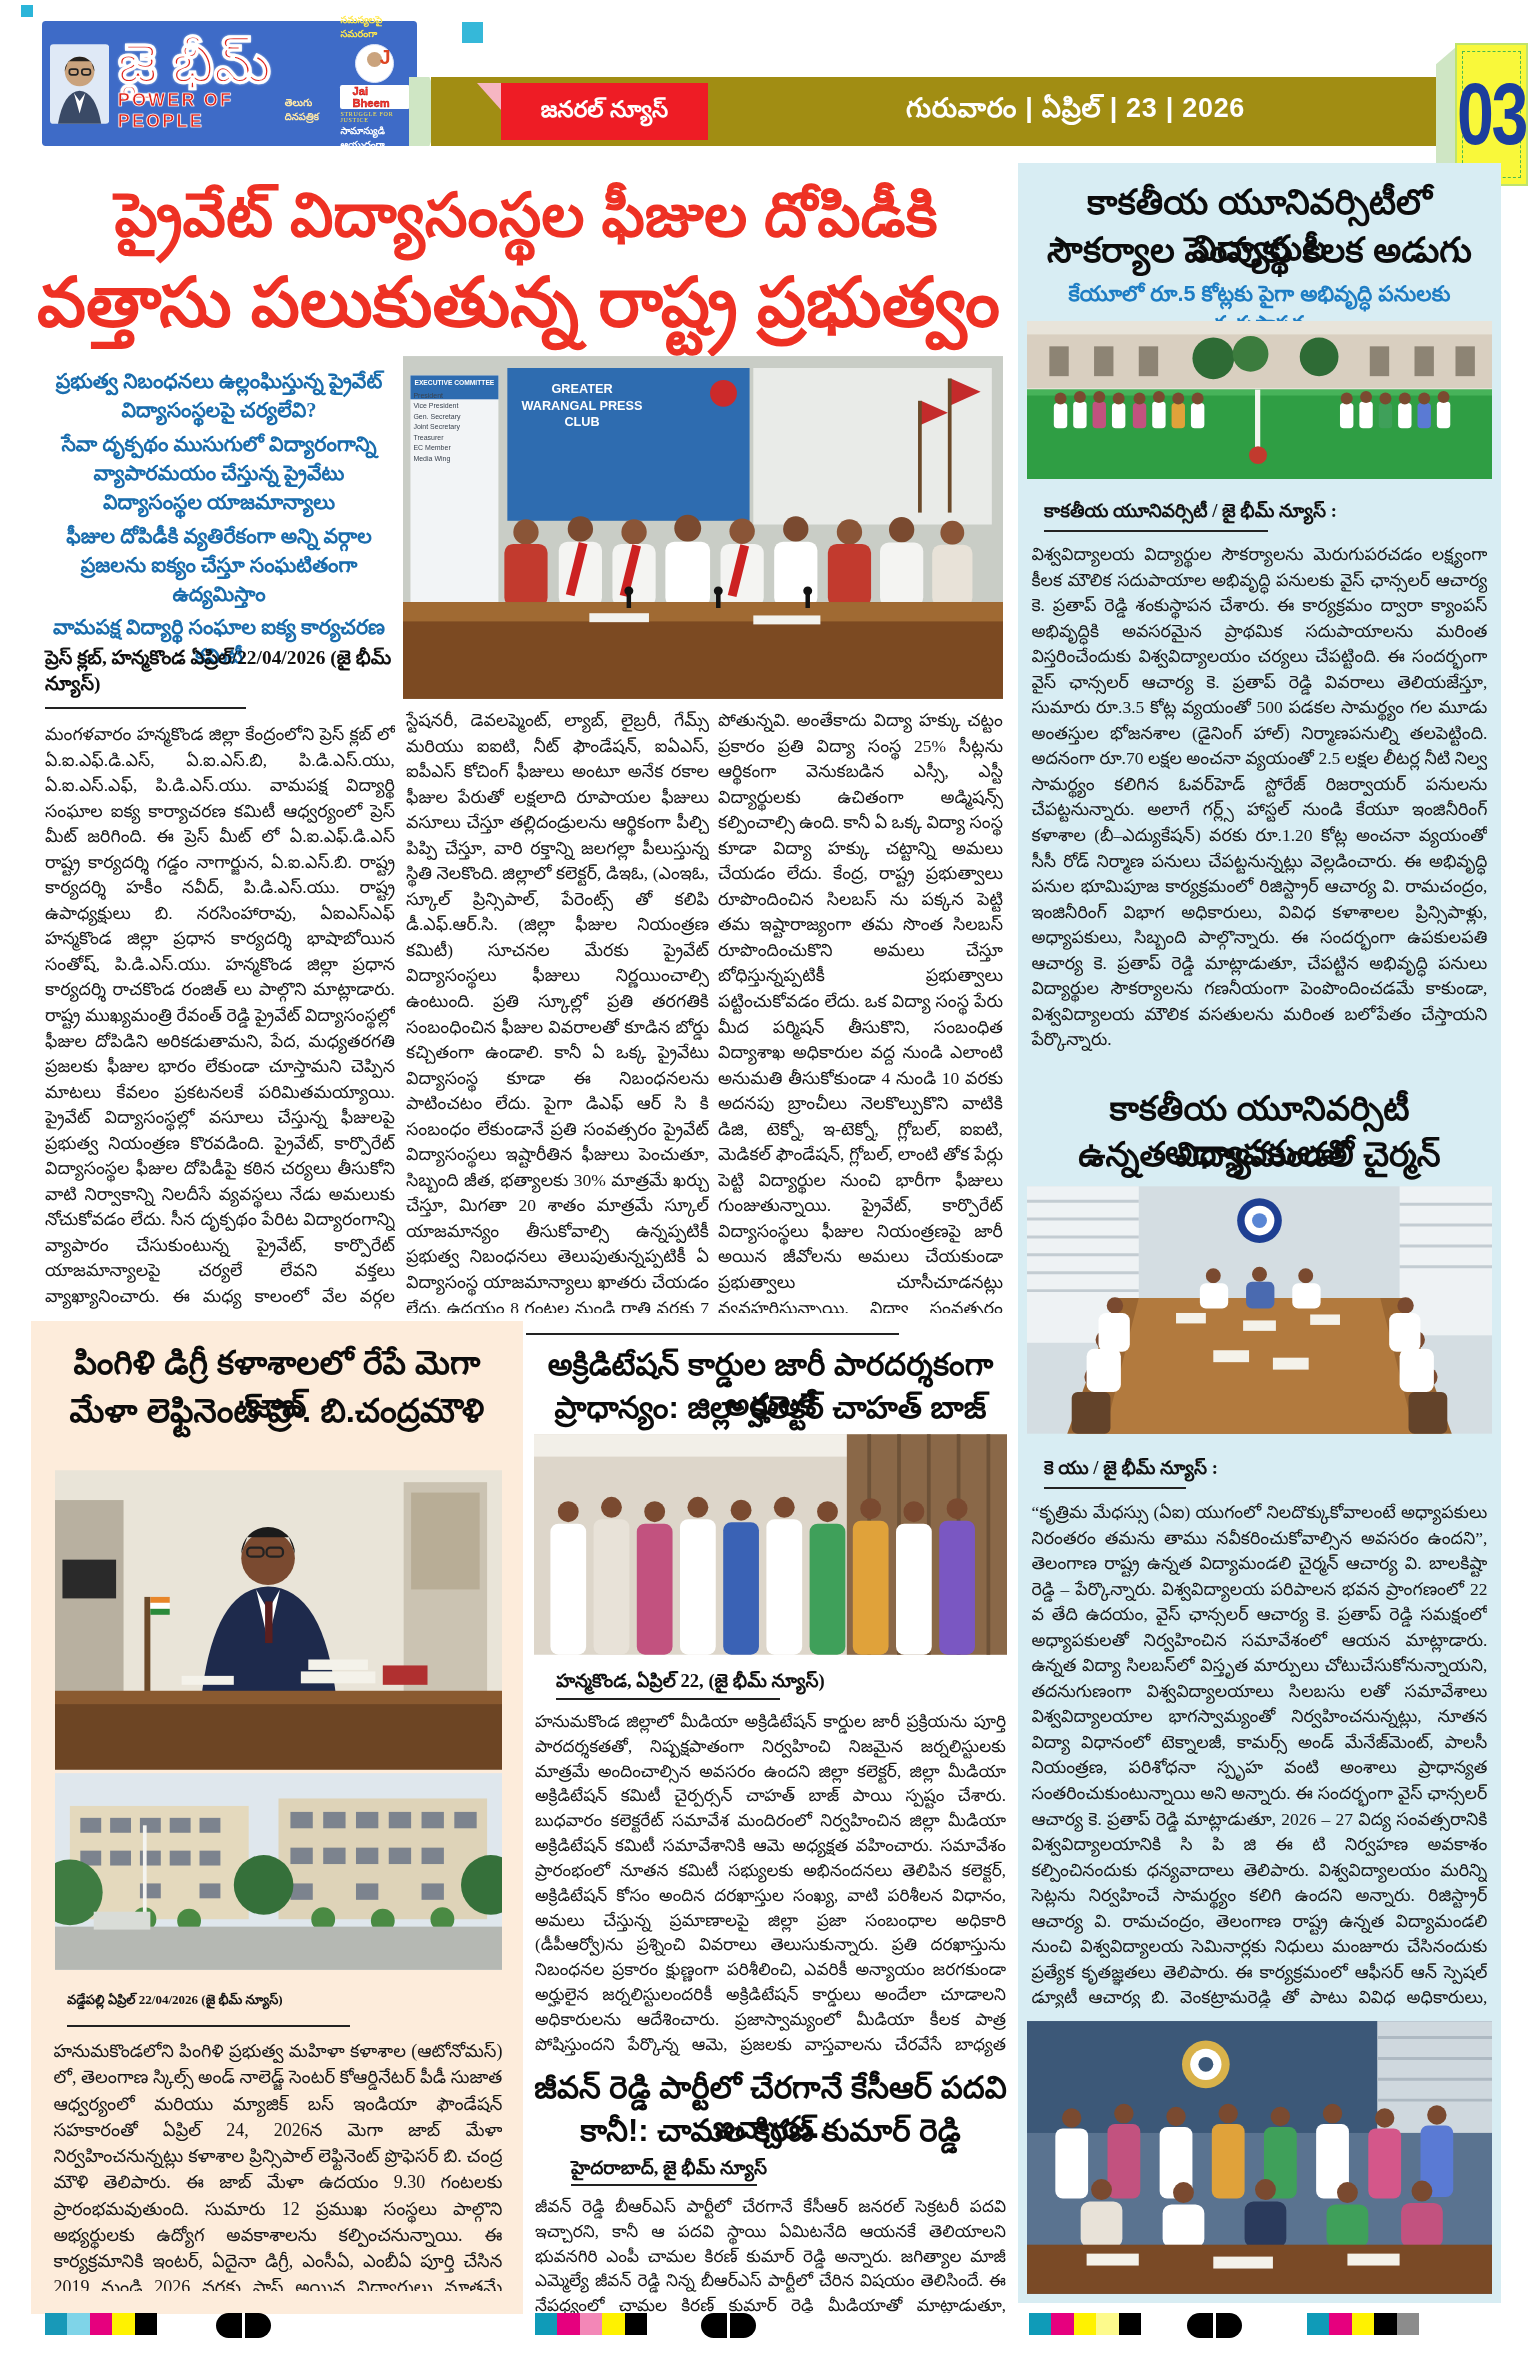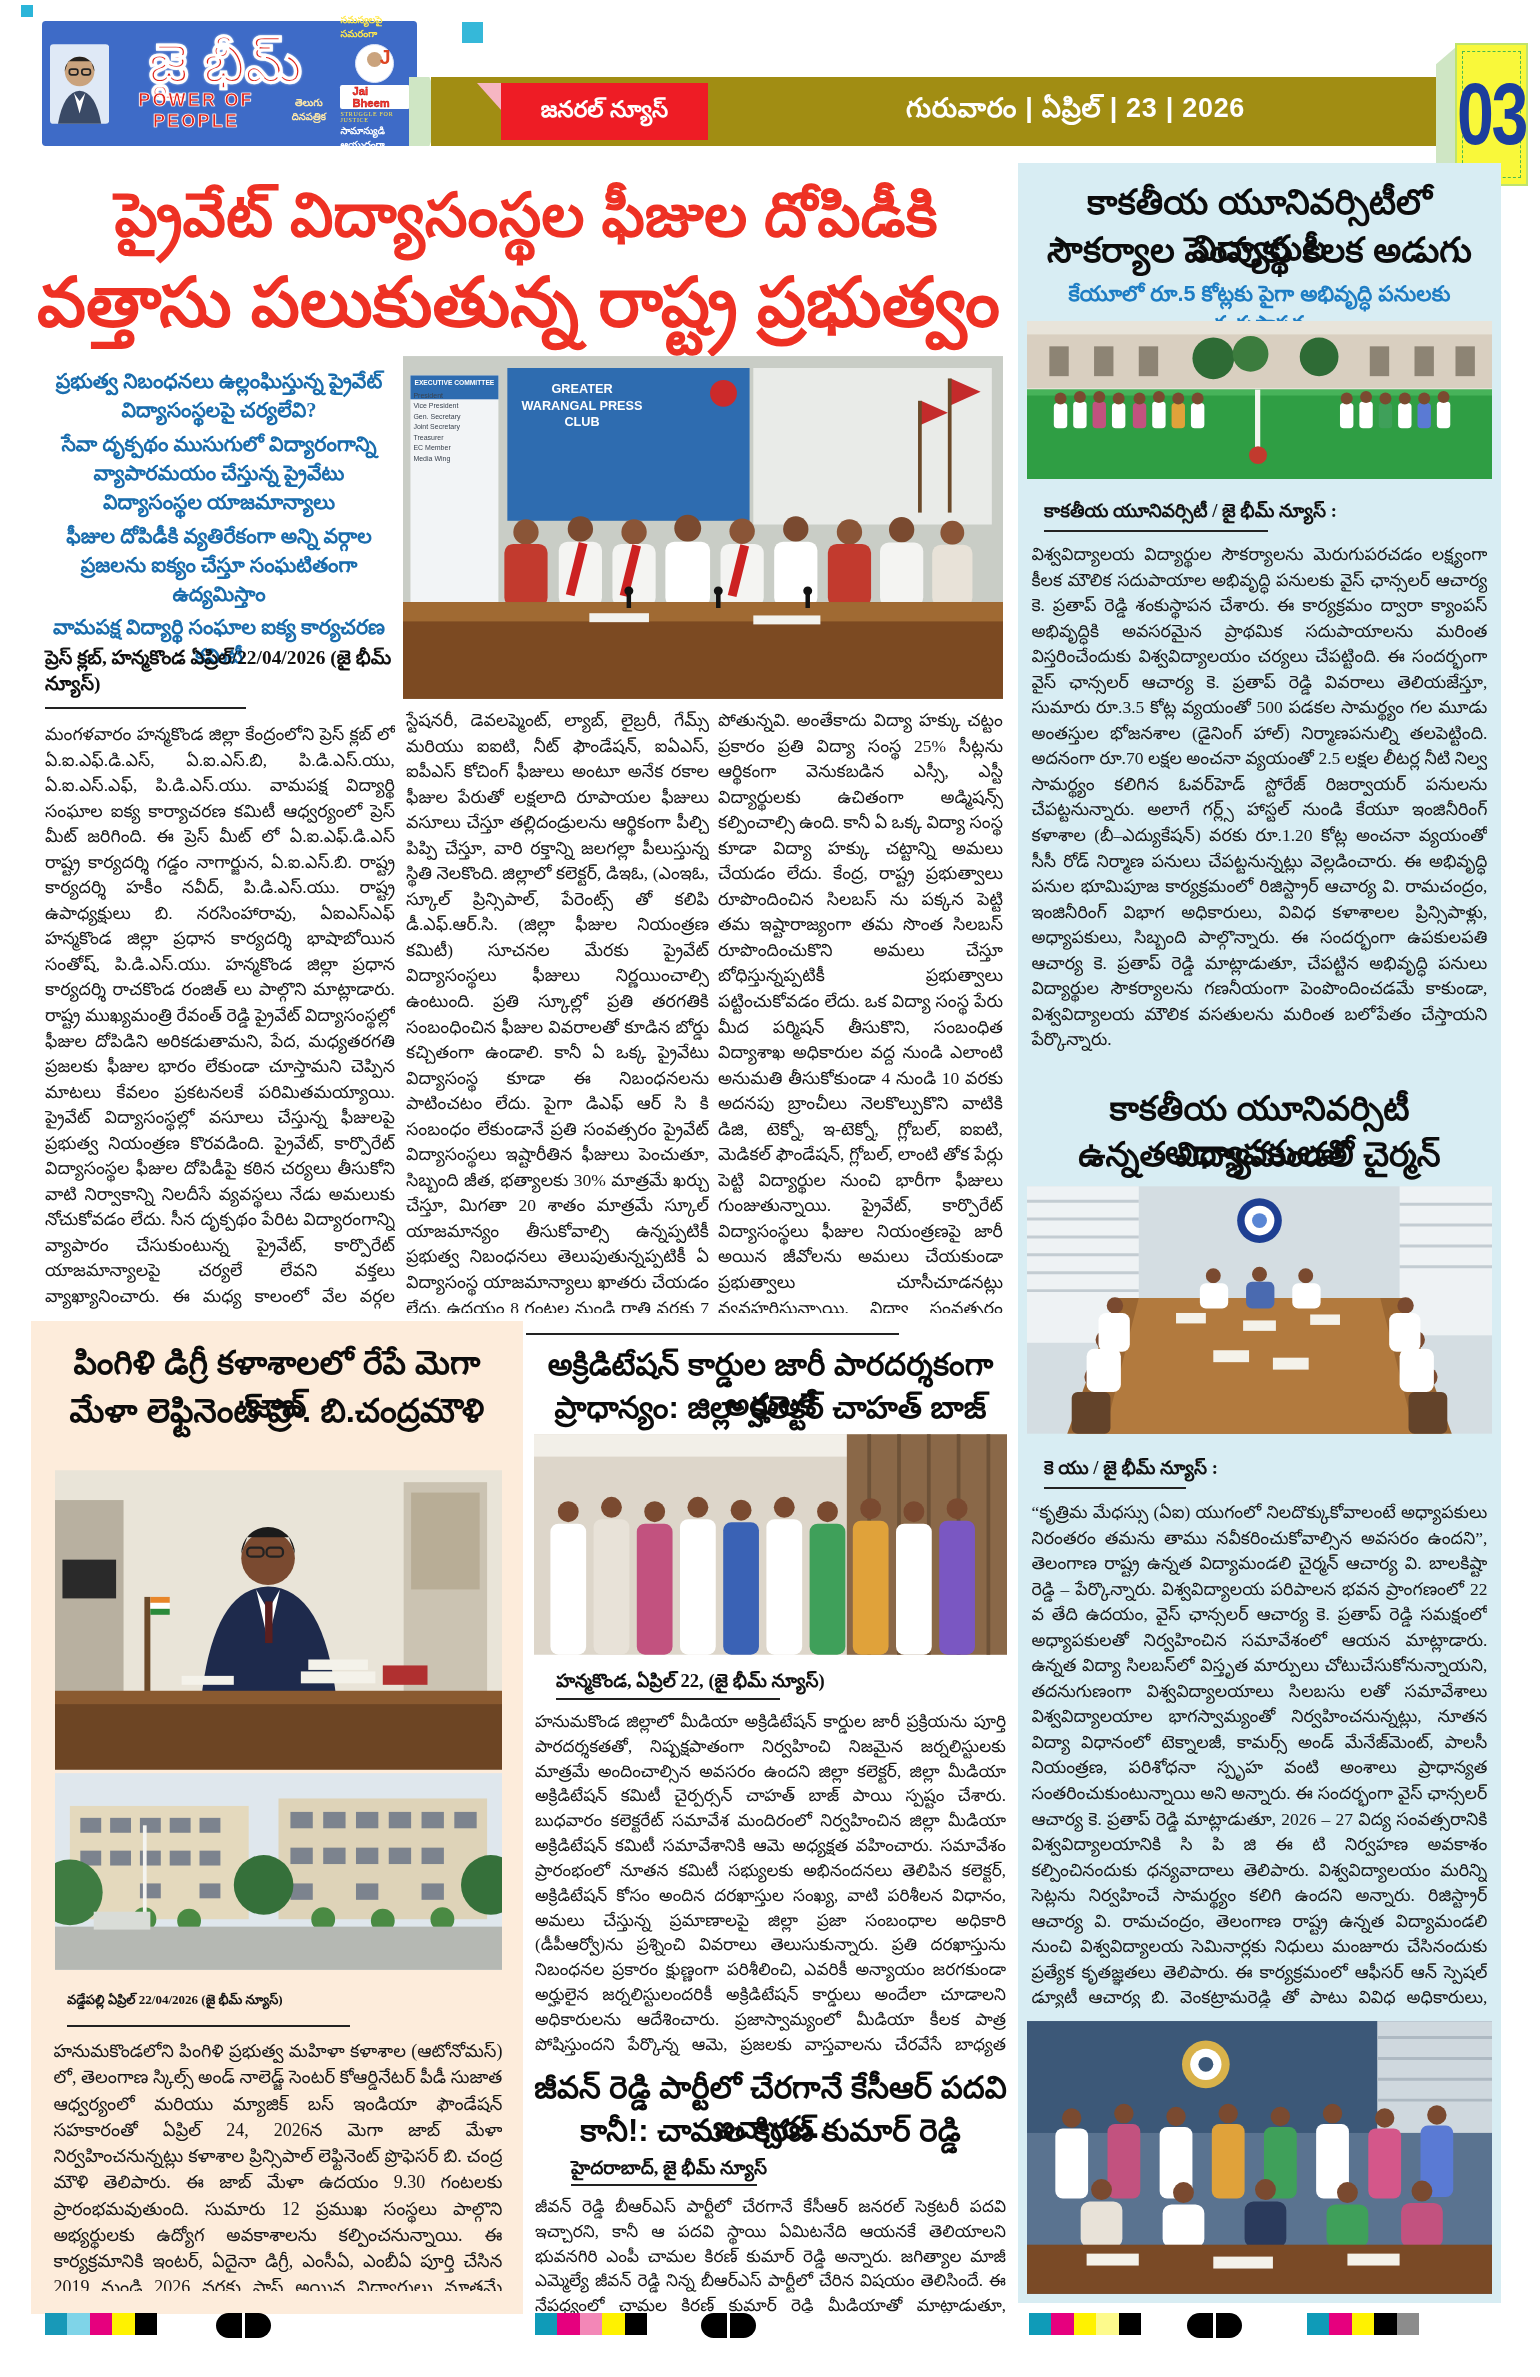--- a/index.html
+++ b/index.html
@@ -66,21 +66,21 @@
   <div class="abs mast" style="left:42px;top:21px;width:375px;height:125px;">
     <svg width="78" height="104" viewBox="0 0 104 140">
       <rect x="0" y="0" width="104" height="140" rx="6" fill="#dfe9f6"></rect>
       <circle cx="52" cy="48" r="26" fill="#caa37d"></circle>
       <path d="M26 48 a26 26 0 0 1 52 0 l-6 -18 -40 0 z" fill="#25221e"></path>
       <rect x="34" y="44" width="15" height="10" rx="4" fill="none" stroke="#222" stroke-width="3"></rect>
       <rect x="56" y="44" width="15" height="10" rx="4" fill="none" stroke="#222" stroke-width="3"></rect>
       <path d="M14 140 Q24 84 52 82 Q80 84 90 140 Z" fill="#3a4a66"></path>
       <path d="M42 86 L52 100 L62 86 L52 122 Z" fill="#ffffff"></path>
     </svg>
-    <div style="margin-left:9px;text-align:center;">
+    <div style="margin-left:9px;">
       <div class="mast-title">జై భీమ్</div>
       <div style="display:flex;align-items:center;gap:10.4px;">
         <span class="mast-pop">POWER OF PEOPLE</span>
         <span class="mast-sub">తెలుగు దినపత్రిక</span>
       </div>
     </div>
     <div class="mast-side">
       <span class="t1">సమస్యలపై సమరంగా</span>
       <div class="tvlogo">
         <div class="face"></div>

